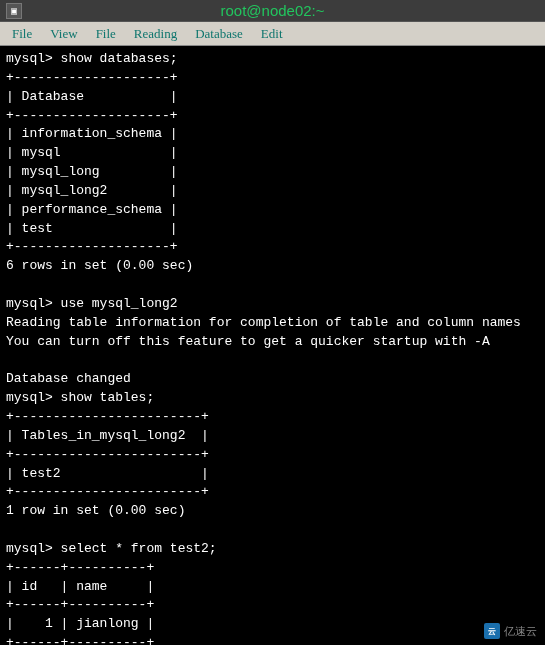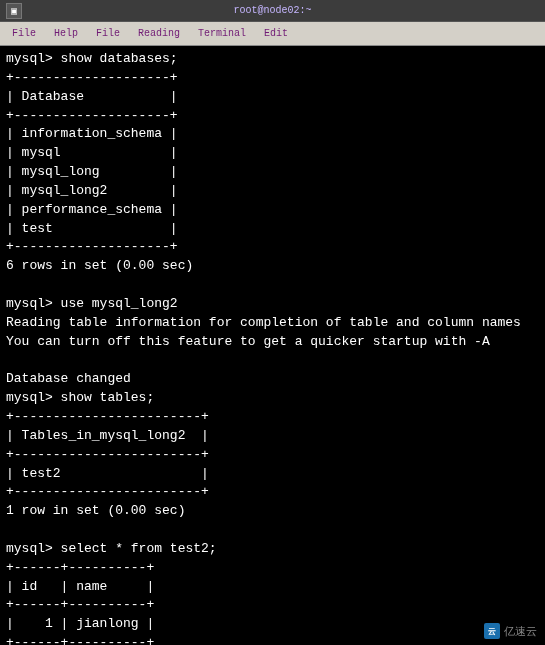--- a/index.html
+++ b/index.html
@@ -35,39 +35,39 @@
       height: 16px;
       background: #555;
       border: 1px solid #777;
       display: flex;
       align-items: center;
       justify-content: center;
       font-size: 10px;
     }
 
     .title-bar-text {
-      color: #c4b5fd;
-      font-size: 10px;
-      font-family: Liberation Mono, monospace;
+      color: #22c55e;
+      font-size: 15px;
+      font-family: Liberation Sans, sans-serif;
     }
 
     .menu-bar {
       background: #d4d0c8;
       height: 24px;
       display: flex;
       align-items: center;
       padding: 0 4px;
       gap: 2px;
       border-bottom: 1px solid #888;
     }
 
     .menu-item {
-      color: #701a75;
-      font-family: Liberation Mono, monospace;
-      font-size: 10px;
+      color: #0f766e;
+      font-family: Liberation Serif, serif;
+      font-size: 13px;
       padding: 2px 8px;
       cursor: pointer;
       height: 20px;
       display: flex;
       align-items: center;
     }
 
     .terminal-body {
       background: #000;
       padding: 4px 6px;
@@ -113,24 +113,24 @@
 
 <div class="title-bar">
   <div class="title-bar-icon">
     <span>▣</span>
   </div>
   <span class="title-bar-text">root@node02:~</span>
 </div>
 
 <div class="menu-bar">
   <div class="menu-item">File</div>
-  <div class="menu-item">Help</div>
+  <div class="menu-item">View</div>
   <div class="menu-item">File</div>
   <div class="menu-item">Reading</div>
-  <div class="menu-item">Terminal</div>
+  <div class="menu-item">Database</div>
   <div class="menu-item">Edit</div>
 </div>
 
 <div class="terminal-body">
   <div class="terminal-text">mysql&gt; show databases;
 +--------------------+
 | Database           |
 +--------------------+
 | information_schema |
 | mysql              |

